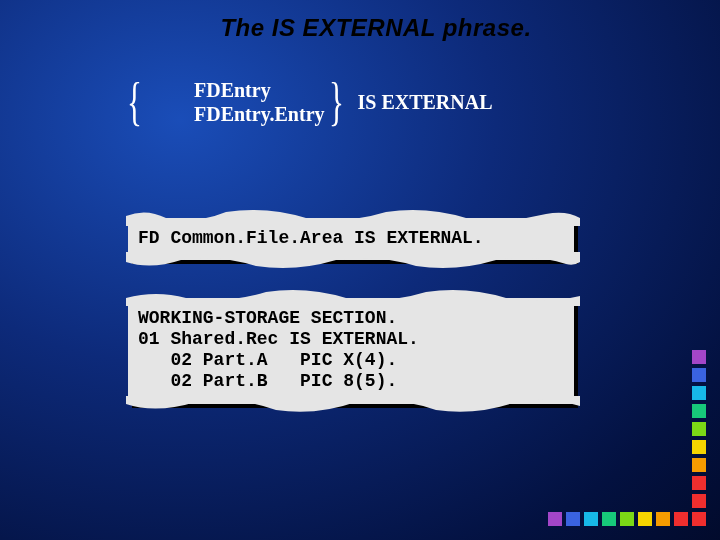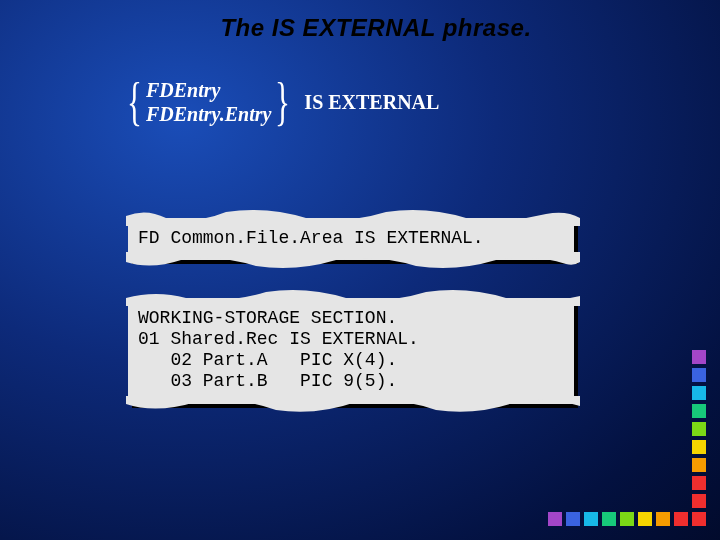--- a/index.html
+++ b/index.html
@@ -38,39 +38,39 @@
     transform: scaleX(0.6);
     margin: 0 -6px;
   }
   .syntax .stack {
     display: inline-block;
     vertical-align: middle;
     line-height: 24px;
   }
   .syntax .opt {
     font-weight: bold;
-    font-style: italic;
+    margin-left: 48px;
   }
   .syntax .kw {
     display: inline-block;
     vertical-align: middle;
     margin-left: 10px;
     font-weight: bold;
     text-align: right;
   }
   .snippet {
     position: absolute;
     left: 128px;
     width: 446px;
     background: #e5e5e5;
     box-shadow: 4px 4px 0 #000;
   }
   .snippet pre {
     font-family: 'Courier New', Courier, monospace;
-    font-weight: normal;
+    font-weight: bold;
     font-size: 18px;
     line-height: 21px;
     color: #000;
     padding: 10px 10px 8px 10px;
     white-space: pre;
   }
   .snippet .torn-top, .snippet .torn-bottom {
     position: absolute;
     left: -2px;
     right: -6px;
@@ -132,21 +132,21 @@
 
 <div class="snippet" id="snippet2">
   <div class="torn-top">
     <svg viewBox="0 0 454 22" preserveAspectRatio="none">
         <path d="M0,22 L0,14 Q30,6 60,14 Q100,20 140,8 Q180,2 220,14 Q260,20 300,8 Q340,2 380,14 Q420,20 454,12 L454,22 Z" fill="#e5e5e5"></path>
       </svg>
   </div>
   <pre>WORKING-STORAGE SECTION.
 01 Shared.Rec IS EXTERNAL.
    02 Part.A   PIC X(4).
-   03 Part.B   PIC 9(5).</pre>
+   02 Part.B   PIC 8(5).</pre>
   <div class="torn-bottom">
     <svg viewBox="0 0 454 22" preserveAspectRatio="none">
         <path d="M0,0 L0,8 Q30,18 70,6 Q110,0 150,14 Q190,20 230,6 Q270,0 310,14 Q350,20 390,6 Q420,0 454,10 L454,0 Z" fill="#e5e5e5"></path>
       </svg>
   </div>
 </div>
 
 <div class="squares-h" id="sqh">
     <div class="sq" style="background: rgb(163, 70, 200);"></div>
     <div class="sq" style="background: rgb(58, 99, 224);"></div>

